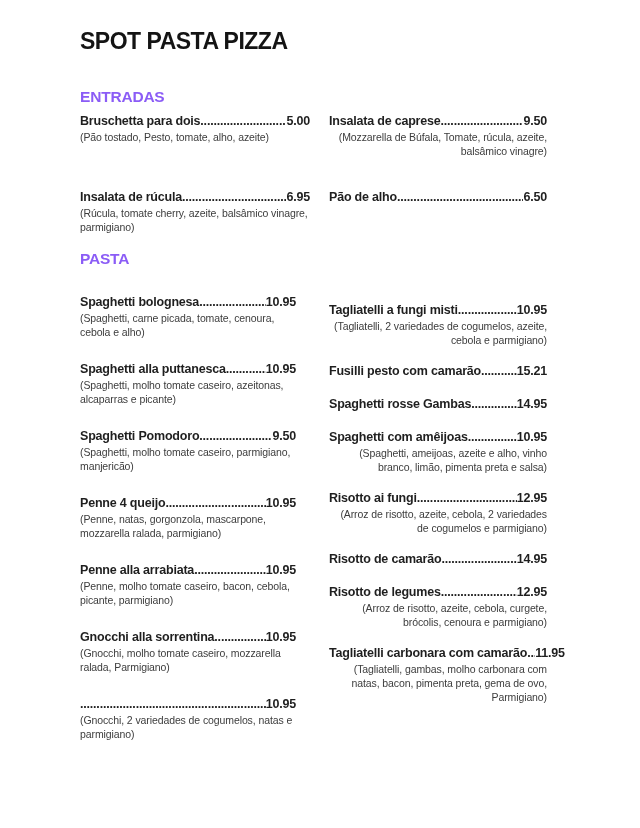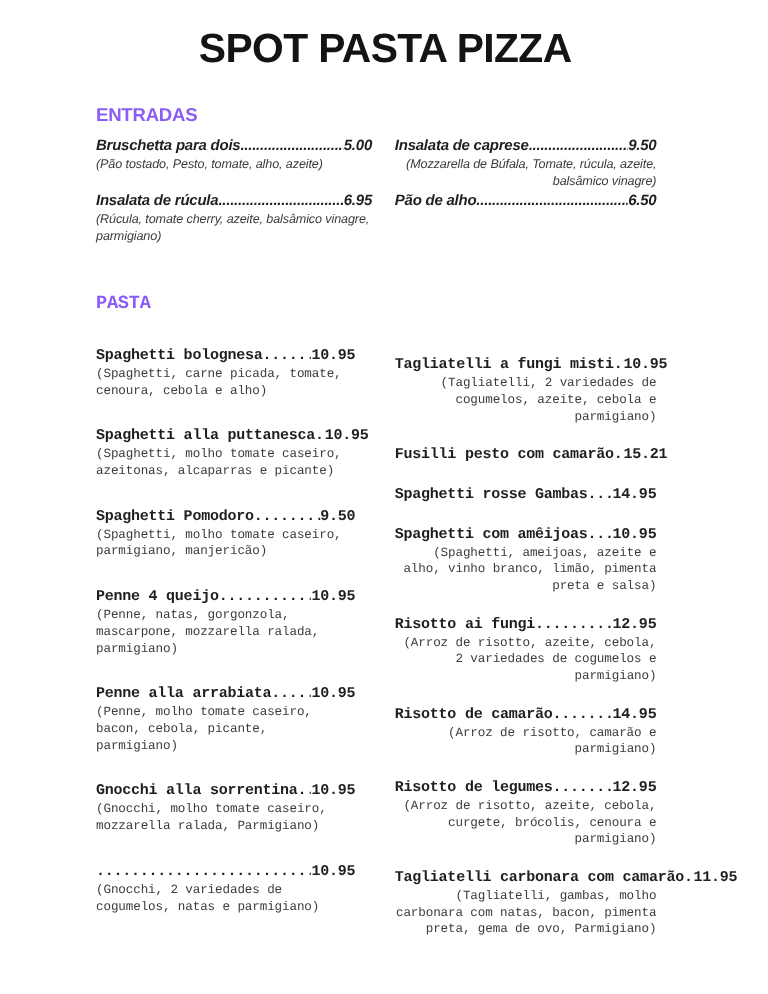--- a/index.html
+++ b/index.html
@@ -3,30 +3,30 @@
 <meta charset="utf-8">
 <style>
   html,body{margin:0;padding:0;}
   body{
     width:640px;height:828px;background:#ffffff;overflow:hidden;
     font-family:"Liberation Sans","DejaVu Sans",sans-serif;
     -webkit-font-smoothing:antialiased;
   }
   .page{box-sizing:border-box;width:640px;height:828px;padding:24px 78px 0 80px;}
   .title{
-    text-align:center;font-size:34px;font-weight:700;color:#141414;
+    font-size:23px;font-weight:700;color:#141414;
     letter-spacing:-0.5px;line-height:34px;margin:0 0 30px 0;
   }
   .section-heading{
     font-size:15.5px;font-weight:700;color:#8b5cf6;
     letter-spacing:-0.2px;line-height:18px;margin:0 0 6px 0;
   }
   .two-col{display:grid;grid-template-columns:233px 233px;column-gap:16px;}
-  .entradas-grid{row-gap:0;align-items:start;font-style:italic;}
-  .pasta-section{margin-top:40px;font-family:Liberation Mono, monospace;}
+  .entradas-grid{row-gap:30px;align-items:start;}
+  .pasta-section{margin-top:16px;}
   .pasta-section .section-heading{margin-bottom:25px;}
   .col{display:flex;flex-direction:column;align-items:flex-start;}
   .col-pr{padding-top:8px;}
   .item{display:block;}
   .col-pl .item{margin-bottom:21px;}
   .col-pr .item{margin-bottom:15px;}
   .w230{width:230px;}
   .w218{width:218px;text-align:right;}
   .w216{width:216px;}
   .item-line{
@@ -206,21 +206,20 @@
             </div>
           <div class="item-desc">(Arroz de risotto, azeite, cebola, 2 variedades de cogumelos e parmigiano)</div>
         </div>
 
         <div class="item w218">
           <div class="item-line">
               <span class="item-name">Risotto de camarão</span>
               <span class="dots">..........................................................................................</span>
               <span class="item-price">14.95</span>
             </div>
-          <div class="item-desc">(Arroz de risotto, camarão e parmigiano)</div>
         </div>
 
         <div class="item w218">
           <div class="item-line">
               <span class="item-name">Risotto de legumes</span>
               <span class="dots">..........................................................................................</span>
               <span class="item-price">12.95</span>
             </div>
           <div class="item-desc">(Arroz de risotto, azeite, cebola, curgete, brócolis, cenoura e parmigiano)</div>
         </div>

